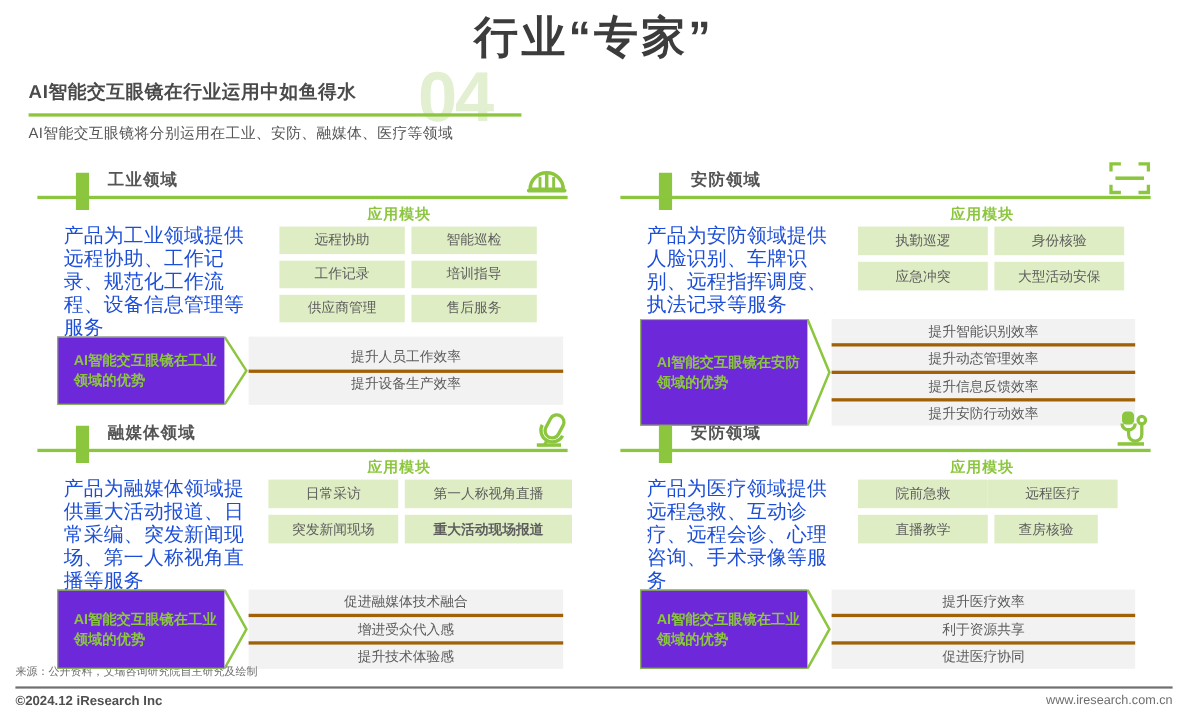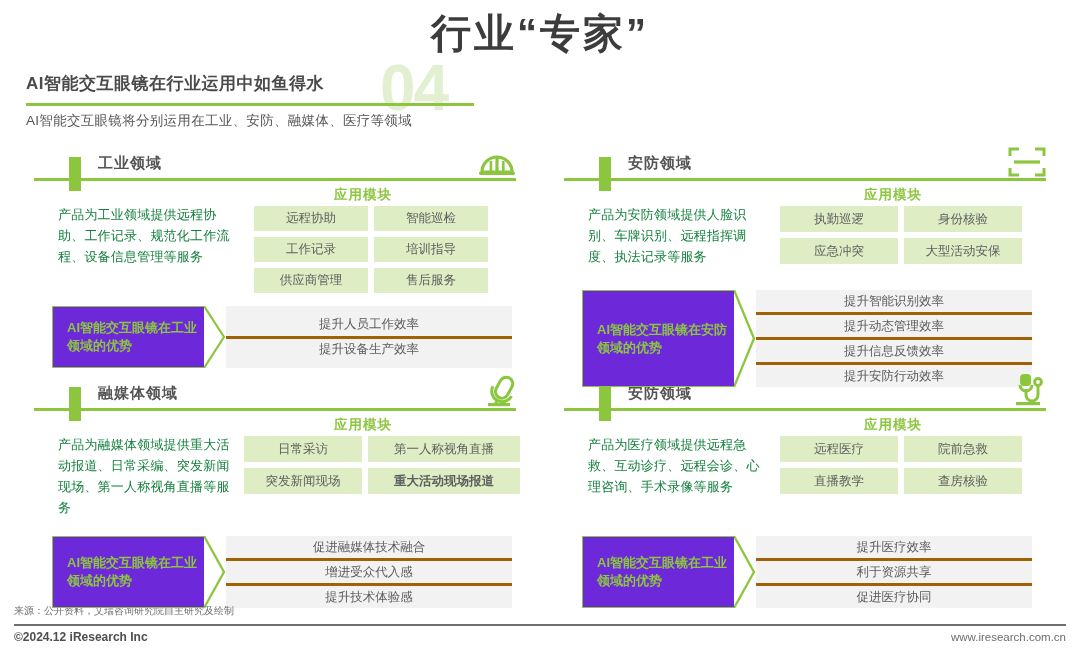--- a/index.html
+++ b/index.html
@@ -40,21 +40,21 @@
     background:#8cc63e;border:3px solid #ffffff;border-radius:2px;
   }
   .q-title{
     position:absolute;left:64px;top:8px;font-size:15px;font-weight:bold;
     color:#545454;letter-spacing:1px;
   }
   .q-icon{position:absolute;right:4px;top:-4px;width:46px;height:40px;}
 
   .q-desc{
     position:absolute;left:24px;top:58px;width:175px;
-    font-size:13px;line-height:21px;color:#15803d;letter-spacing:.2px;
+    font-size:18px;line-height:21px;color:#1d4ed8;letter-spacing:.2px;
   }
   .mod-title{
     position:absolute;font-size:13.5px;font-weight:bold;color:#8cc63e;
     letter-spacing:1px;
   }
   .chips{position:absolute;display:flex;flex-wrap:wrap;}
   .chip{
     background:#dfedc4;color:#5e5e5e;font-size:12.5px;
     display:flex;align-items:center;justify-content:center;
     box-sizing:border-box;margin:0 6px 6px 0;
@@ -220,24 +220,24 @@
       <rect x="16" y="2" width="11" height="12" rx="4" fill="#8cc63e"></rect>
       <path d="M16 13 a6 6 0 0 0 12 0" fill="none" stroke="#8cc63e" stroke-width="3"></path>
       <path d="M22 17 v6 a6 6 0 0 0 12 0 v-11" fill="none" stroke="#8cc63e" stroke-width="3"></path>
       <circle cx="34" cy="10" r="3.4" fill="none" stroke="#8cc63e" stroke-width="3"></circle>
       <rect x="12" y="30" width="24" height="3.2" fill="#8cc63e"></rect>
     </svg>
   </div>
   <div class="q-desc">产品为医疗领域提供远程急救、互动诊疗、远程会诊、心理咨询、手术录像等服务</div>
   <div class="mod-title" style="left:300px;top:40px;">应用模块</div>
   <div class="chips" style="left:216px;top:60px;width:276px;">
+    <div class="chip" style="width:118px;height:26px;margin-right:0;">院前急救</div>
     <div class="chip" style="width:118px;height:26px;">远程医疗</div>
-    <div class="chip" style="width:118px;height:26px;margin-right:0;">院前急救</div>
     <div class="chip" style="width:118px;height:26px;">直播教学</div>
-    <div class="chip" style="width:118px;height:26px;margin-right:0;">查房核验</div>
+    <div class="chip" style="width:94px;height:26px;margin-right:0;">查房核验</div>
   </div>
   <div class="adv" style="top:160px;width:450px;">
     <div class="adv-label">AI智能交互眼镜在工业领域的优势</div>
     <div class="adv-arrow">
       <svg viewBox="0 0 24 62" width="24" height="100%" preserveAspectRatio="none">
         <path d="M0 0 L20 31 L0 62" fill="#ffffff" stroke="#8cc63e" stroke-width="2.2"></path>
       </svg>
     </div>
     <div class="adv-list">
       <div class="adv-item">提升医疗效率</div>

